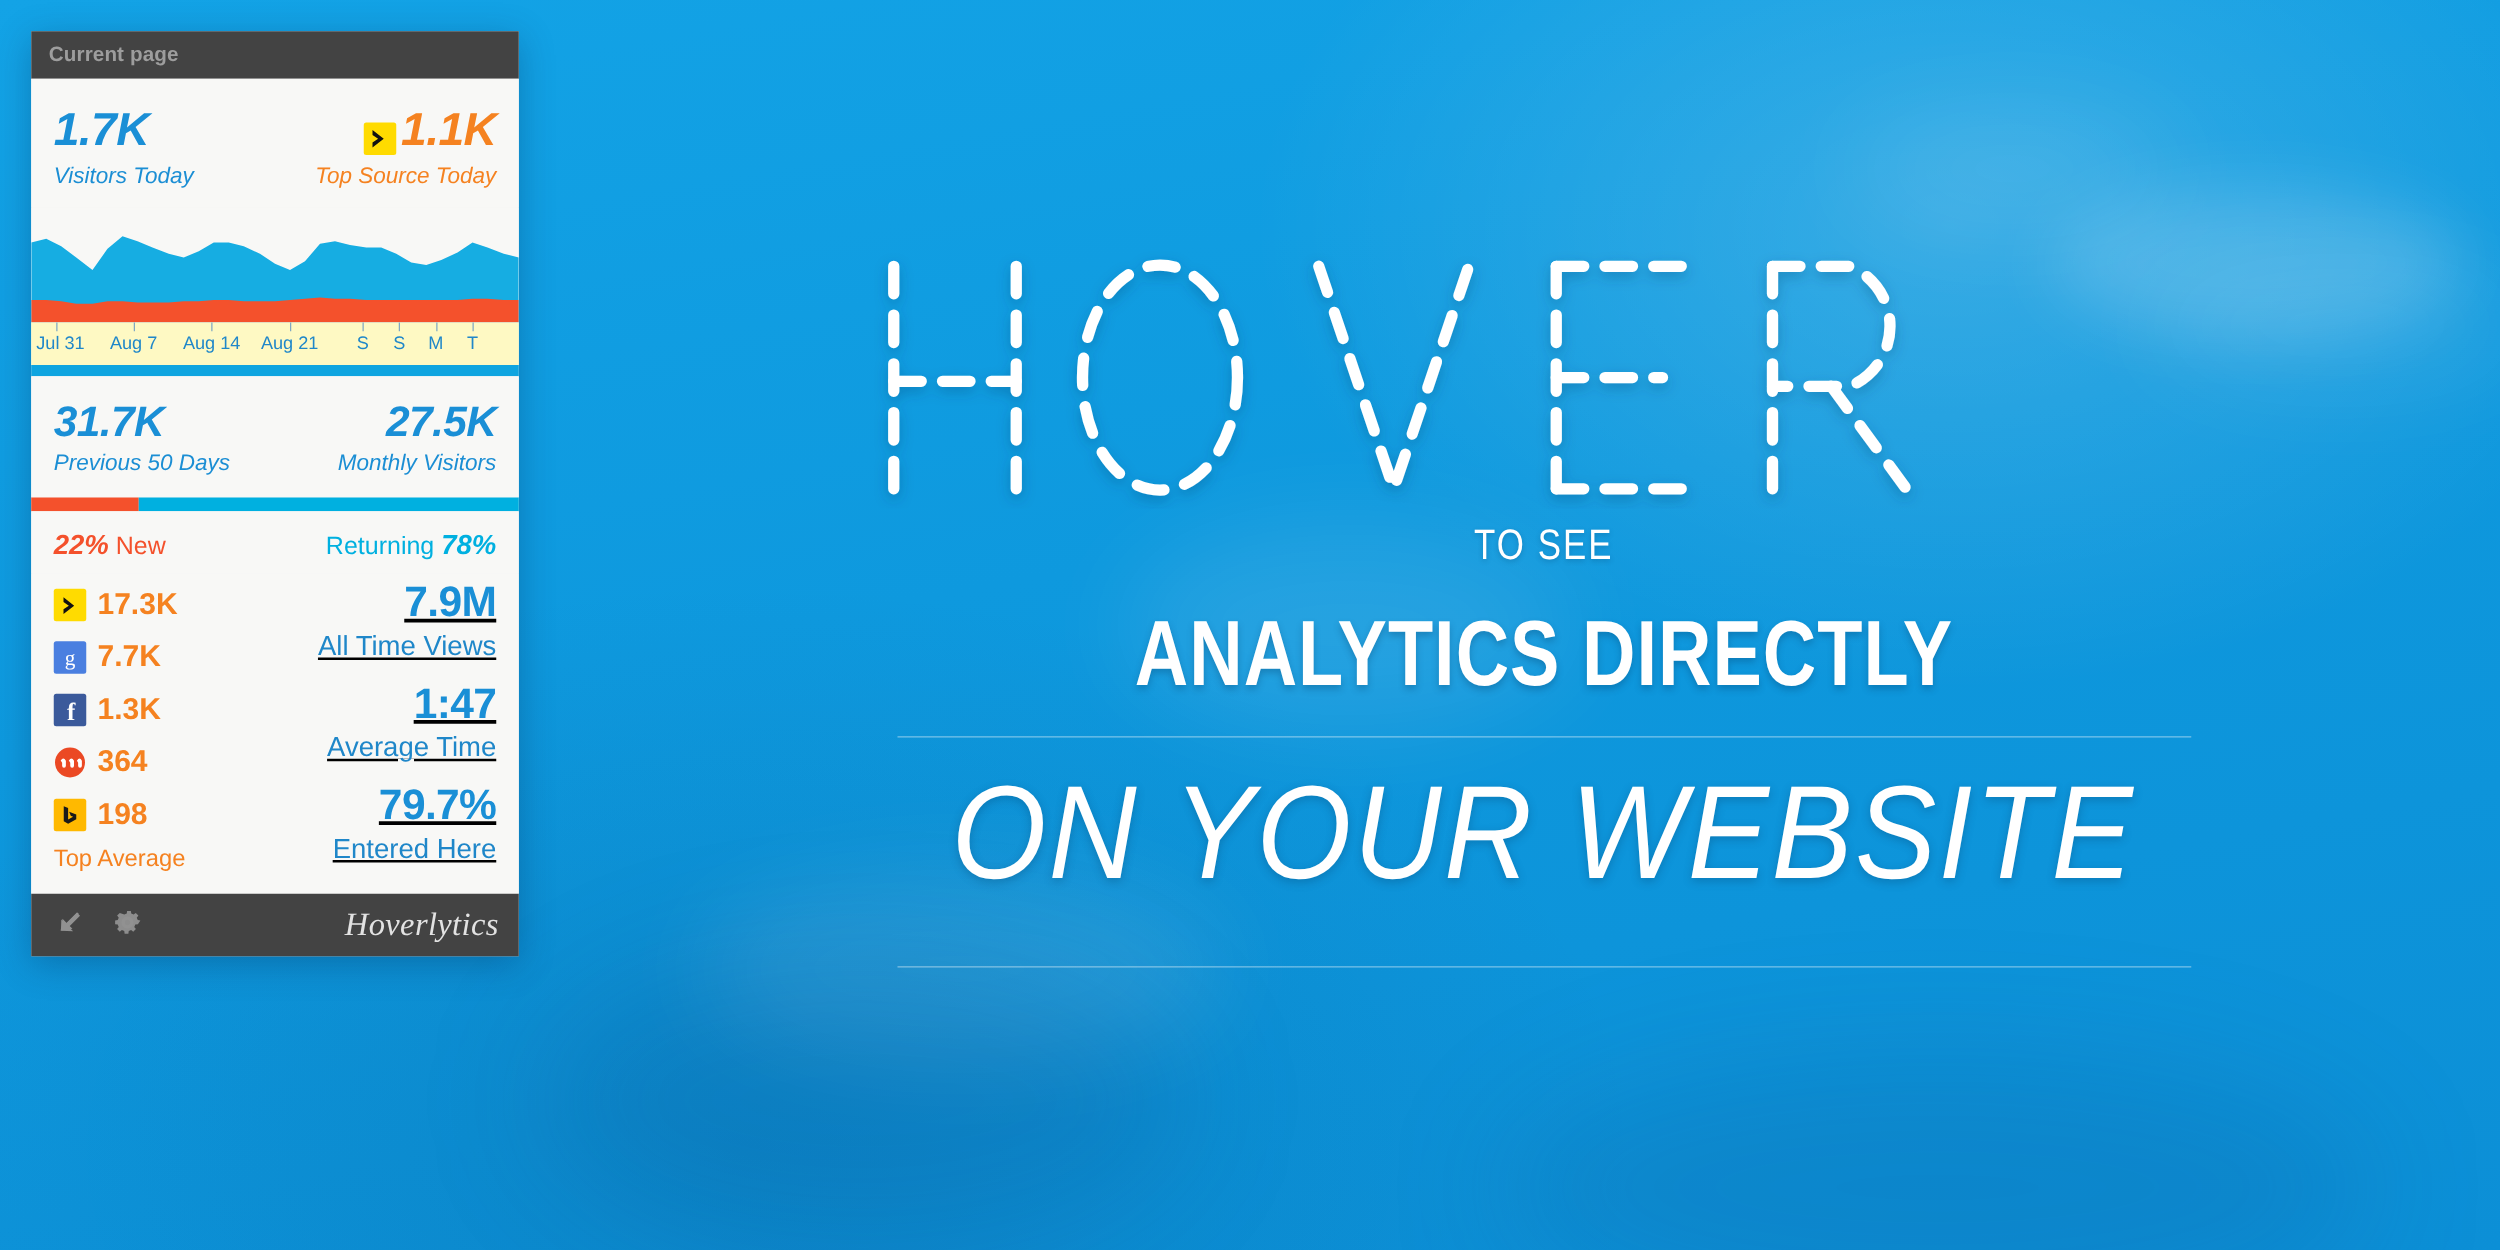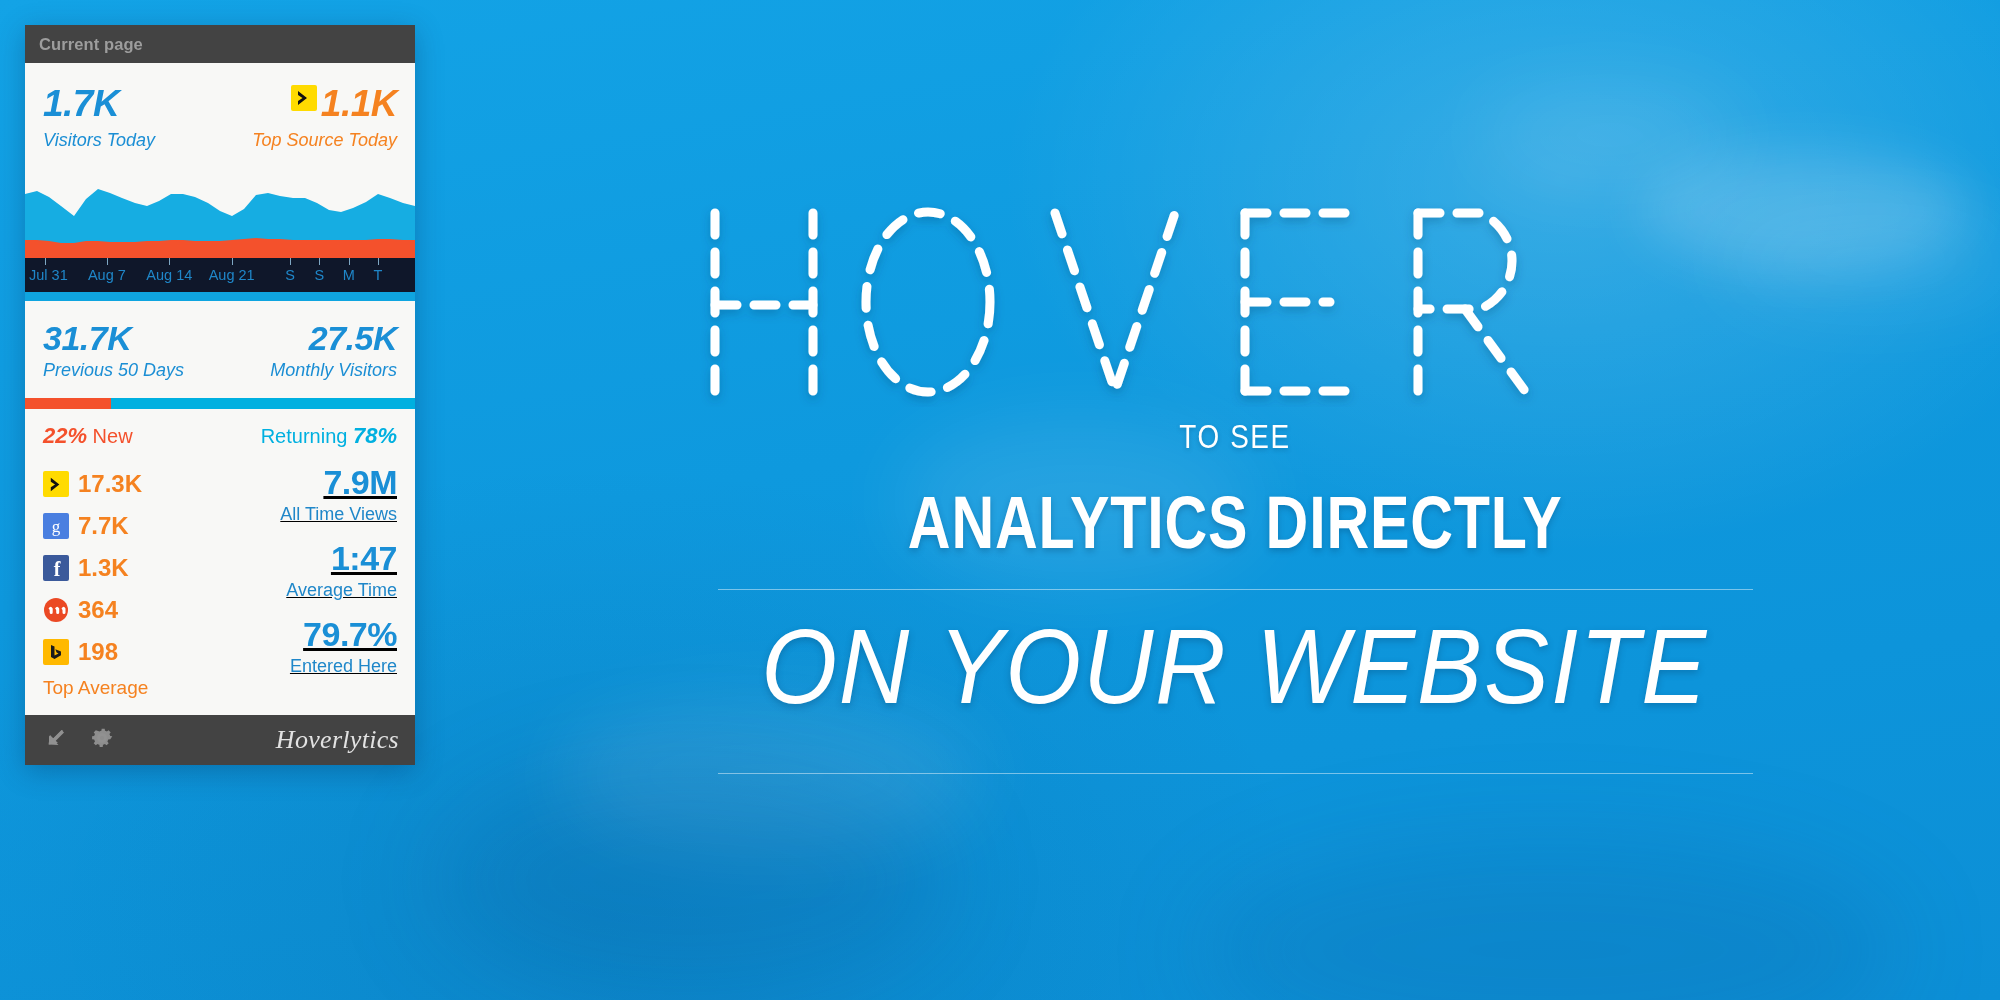--- a/index.html
+++ b/index.html
@@ -66,30 +66,30 @@
   .stat.right { text-align: right; }
   .stat-value {
     font-size: 37px; font-weight: bold;
     letter-spacing: -.5px;
   }
   .stat-label { font-size: 18px; margin-top: 7px; }
   .c-blue  { color: #1a8fd6; }
   .c-blue2 { color: #1b8ed4; }
   .c-orange{ color: #f58220; }
 
-  .stat-value-row { display: flex; align-items: flex-start; justify-content: flex-end; gap: 4px; }
+  .stat-value-row { display: flex; align-items: flex-end; justify-content: flex-end; gap: 4px; }
 
   
   .chartwrap { position: relative; height: 92px; background: #f8f8f6; }
   .chartwrap svg { display: block; width: 100%; height: 100%; }
 
   .axis {
     position: relative;
     height: 34px;
-    background: #0f172a;
+    background: #fef9c3;
     padding-top: 2px;
   }
   .tick {
     position: absolute; top: 0;
     width: 1px; height: 7px;
     background: #7fa8c4;
   }
   .axis-label {
     position: absolute; top: 9px;
     font-size: 14.5px; color: #1f87c9;
@@ -140,21 +140,21 @@
     overflow: hidden;
   }
   .ic-yahoo { background: #ffdb00; }
   .ic-google{ background: #4a7fe0; }
   .ic-fb    { background: #3b5a9b; }
   .ic-su    { background: transparent; }
   .ic-bing  { background: #ffb900; }
 
   .metric { margin-bottom: 14px; text-decoration: underline; }
   .metric-value { font-size: 34px; font-weight: bold; color: #1a8fd6; letter-spacing: -.5px; }
-  .metric-label { font-size: 18px; color: #1f87c9; margin-top: 2px; }
+  .metric-label { font-size: 22px; color: #1f87c9; margin-top: 2px; }
 
   
   .wg-footer {
     height: 50px; background: #434343;
     display: flex; align-items: center;
     padding: 0 16px;
   }
   .wg-footer .spacer { flex: 1; }
   .foot-icon { margin-right: 22px; cursor: pointer; opacity: .78; }
   .brand {

